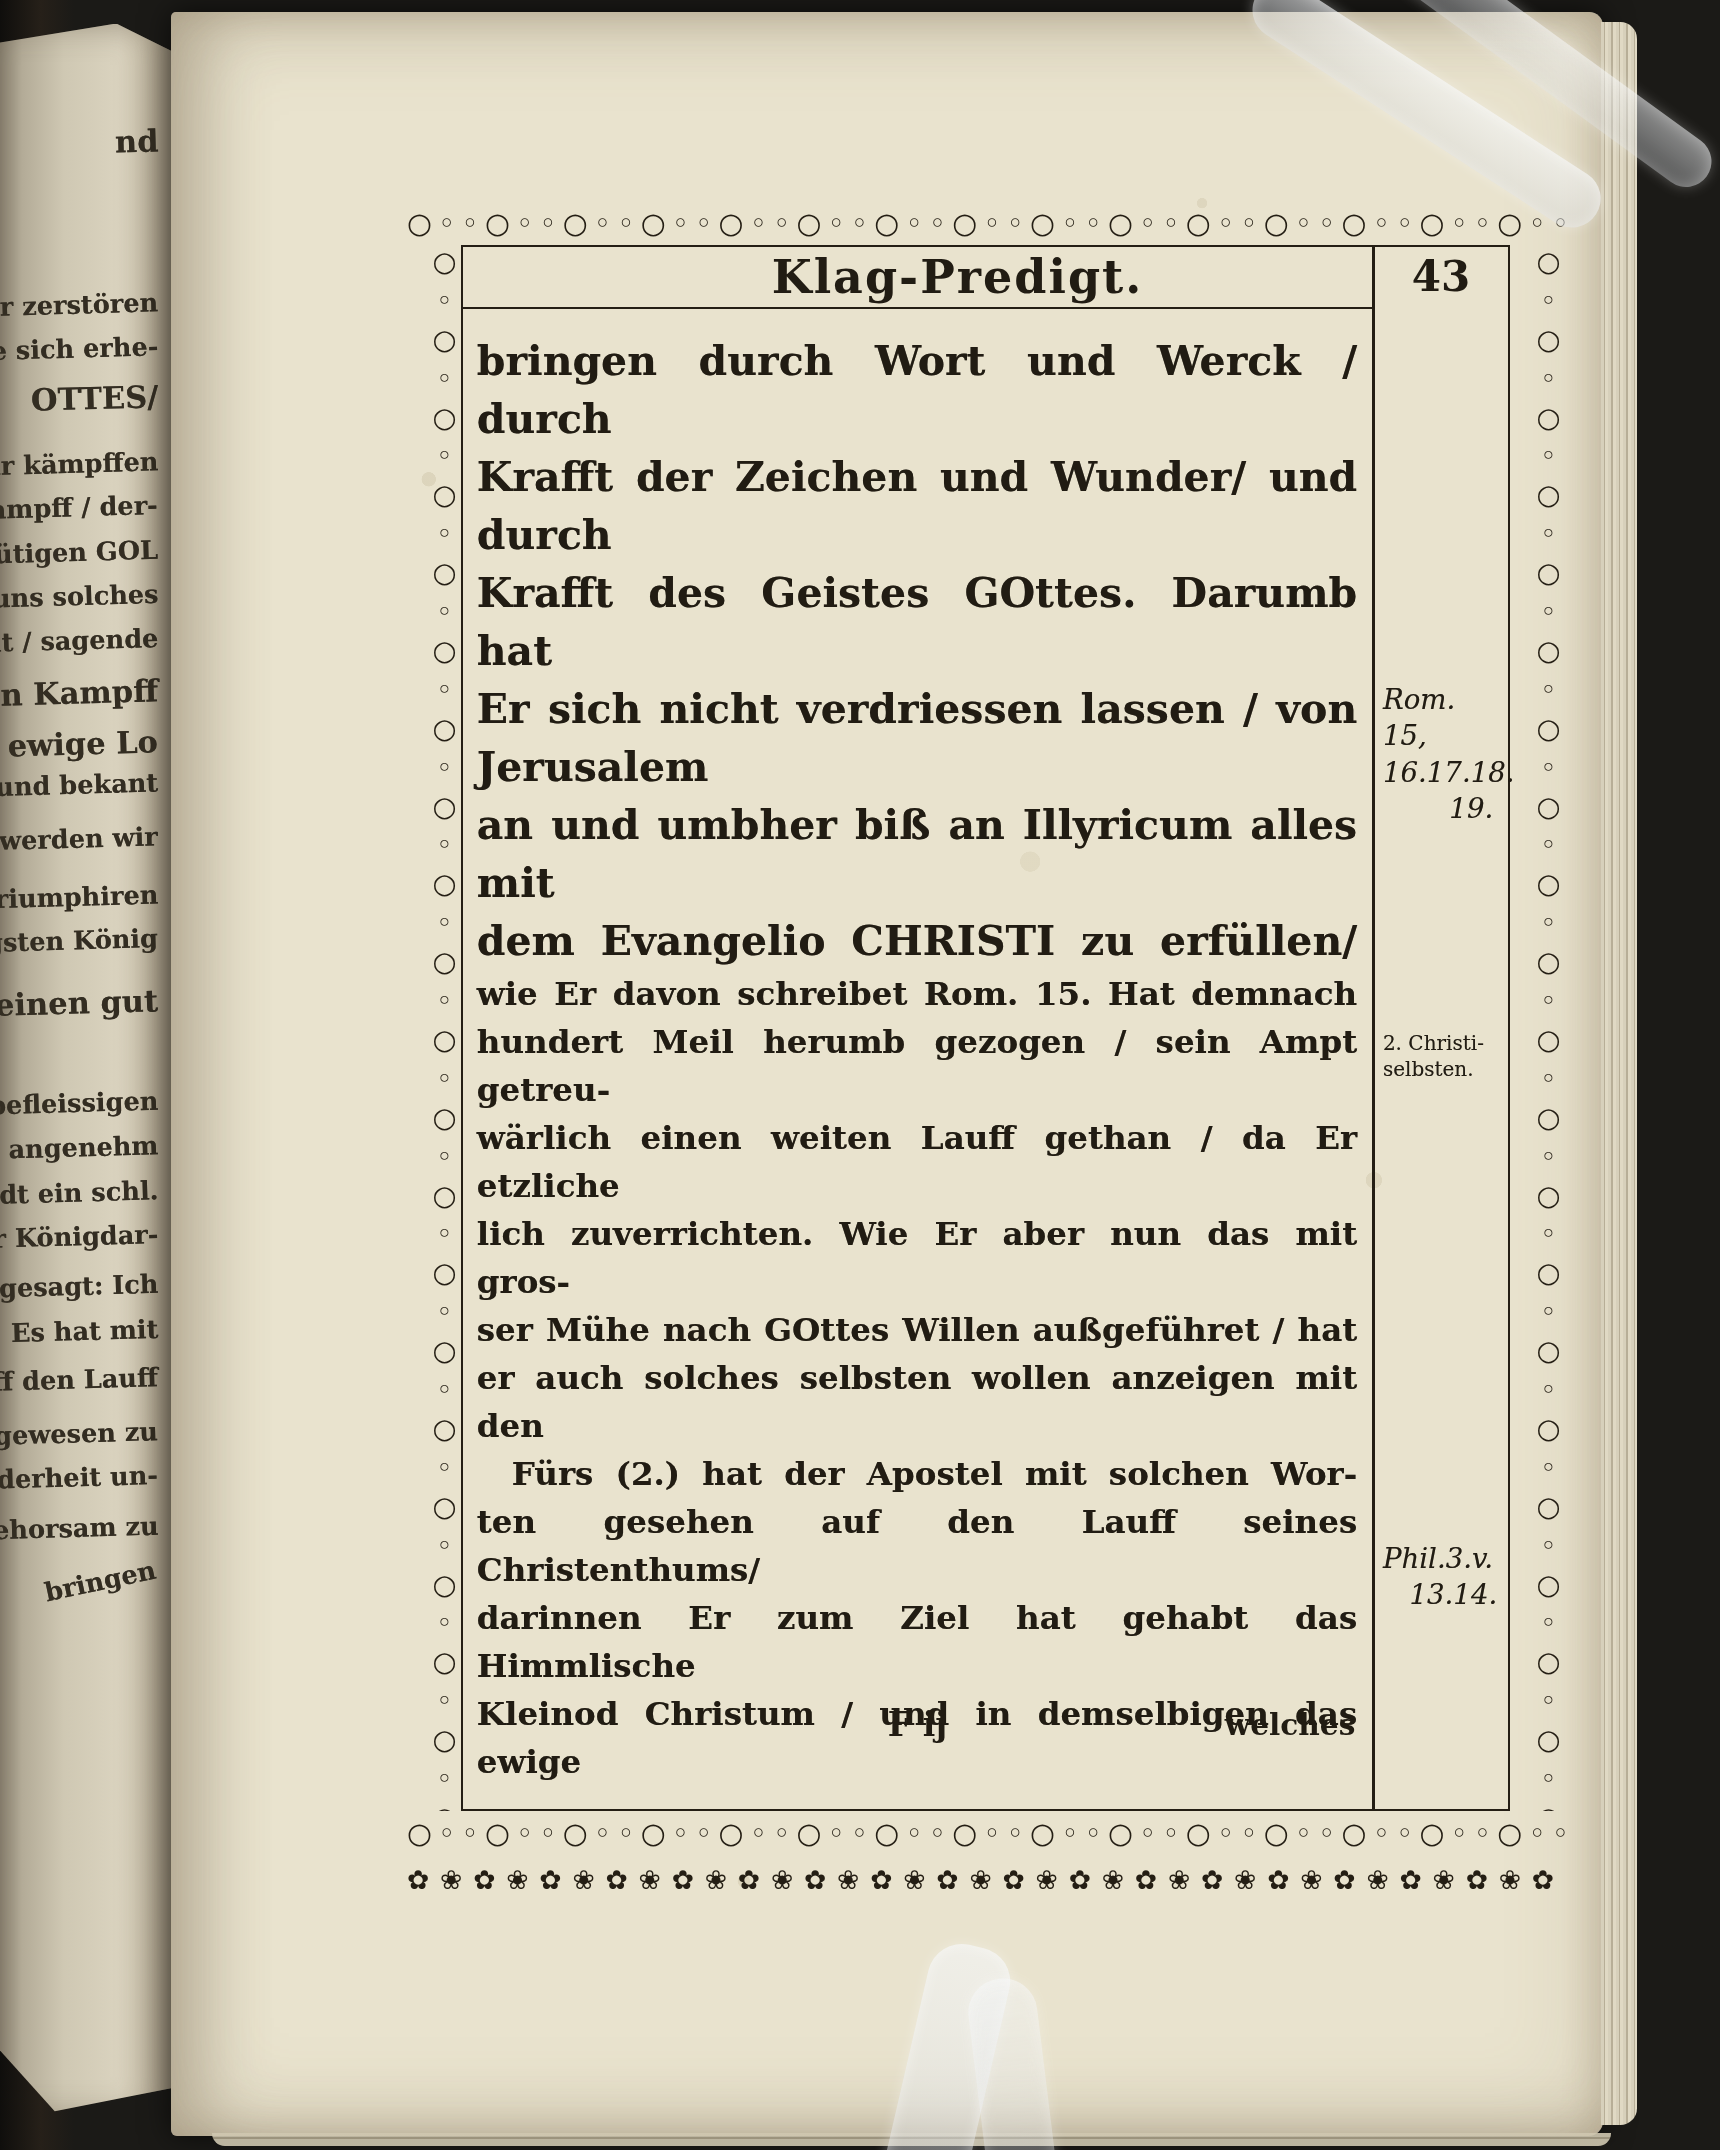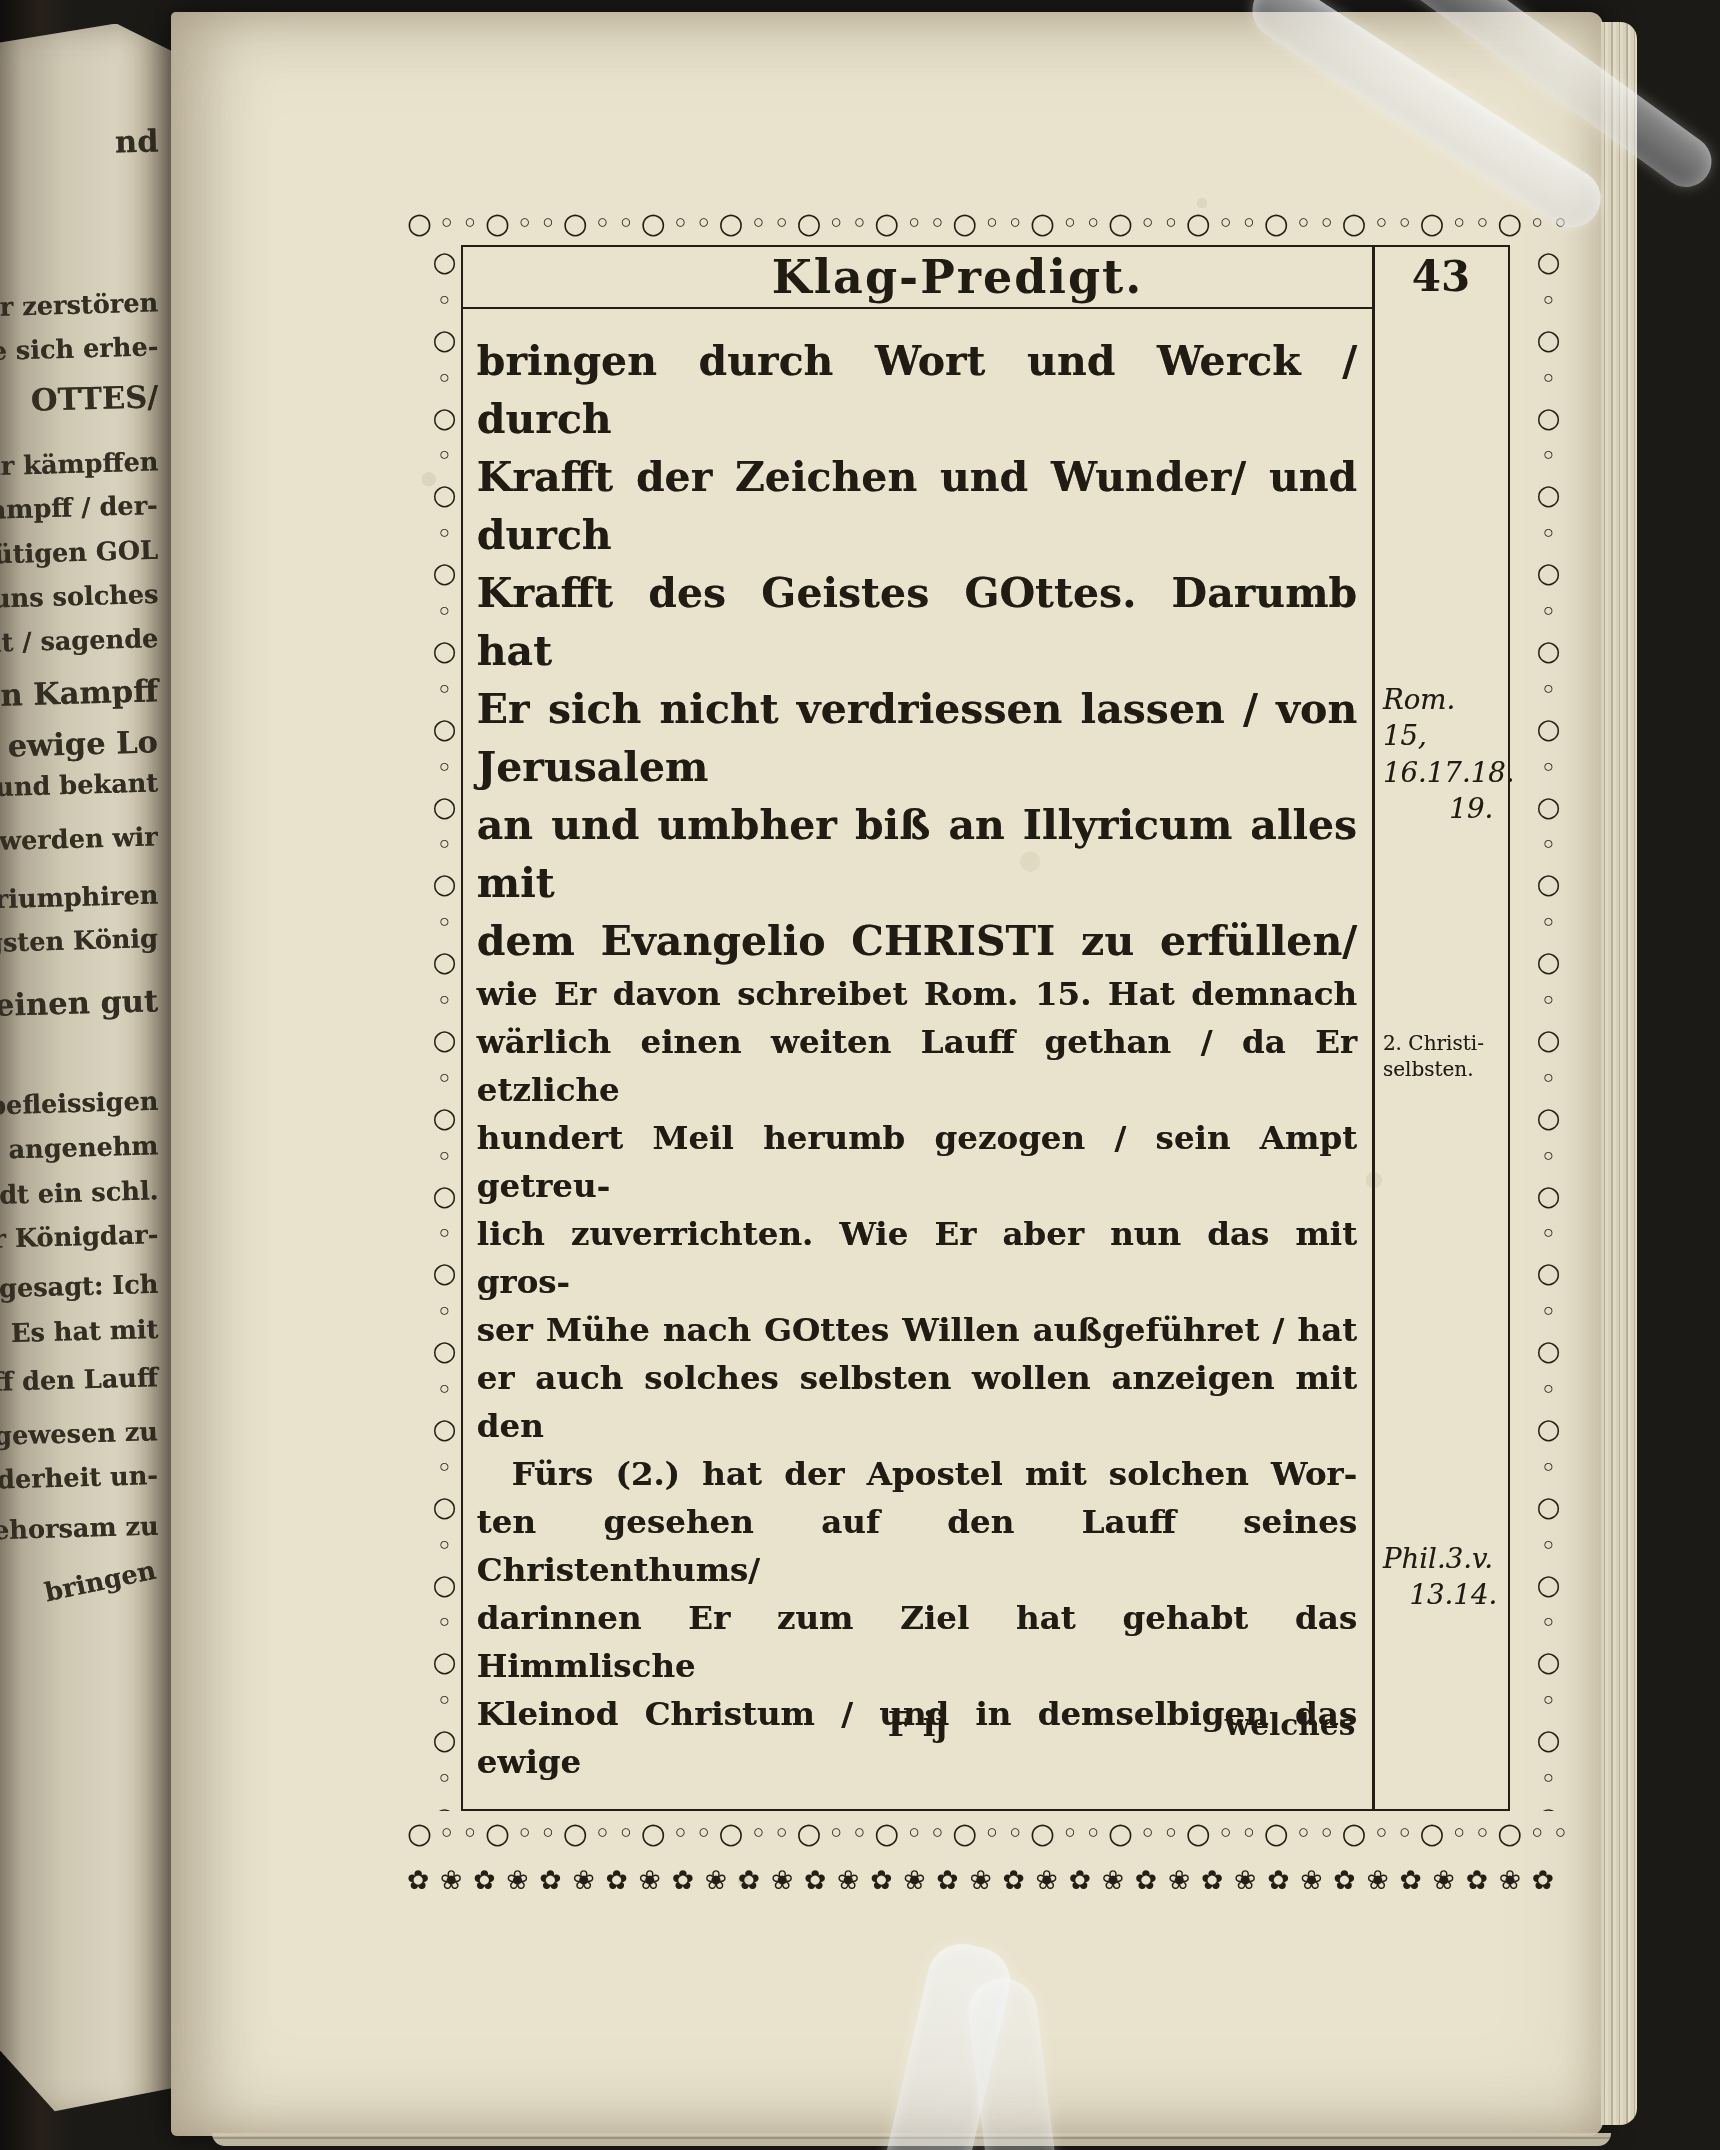--- a/index.html
+++ b/index.html
@@ -213,22 +213,22 @@
       <div class="col-rule"></div>
 
       <div class="text-col">
           <div class="tline large">bringen durch Wort und Werck /  durch</div>
           <div class="tline large">Krafft der Zeichen und Wunder/ und durch</div>
           <div class="tline large">Krafft des Geistes GOttes.  Darumb hat</div>
           <div class="tline large">Er sich nicht verdriessen lassen / von Jerusalem</div>
           <div class="tline large">an und umbher biß an Illyricum alles mit</div>
           <div class="tline large">dem Evangelio CHRISTI zu erfüllen/</div>
           <div class="tline small">wie Er davon schreibet Rom. 15.  Hat demnach</div>
+          <div class="tline small">hundert Meil herumb gezogen / sein Ampt getreu-</div>
           <div class="tline small">wärlich einen weiten Lauff gethan / da Er etzliche</div>
-          <div class="tline small">hundert Meil herumb gezogen / sein Ampt getreu-</div>
           <div class="tline small">lich zuverrichten.  Wie Er aber nun das mit gros-</div>
           <div class="tline small">ser Mühe nach GOttes Willen außgeführet / hat</div>
           <div class="tline small">er auch solches selbsten wollen anzeigen mit den</div>
           <div class="tline small indent">Fürs (2.) hat der Apostel mit solchen Wor-</div>
           <div class="tline small">ten gesehen auf den Lauff seines Christenthums/</div>
           <div class="tline small">darinnen Er zum Ziel hat gehabt das Himmlische</div>
           <div class="tline small">Kleinod Christum / und in demselbigen das ewige</div>
         </div>
 
       <div class="margin-col">

